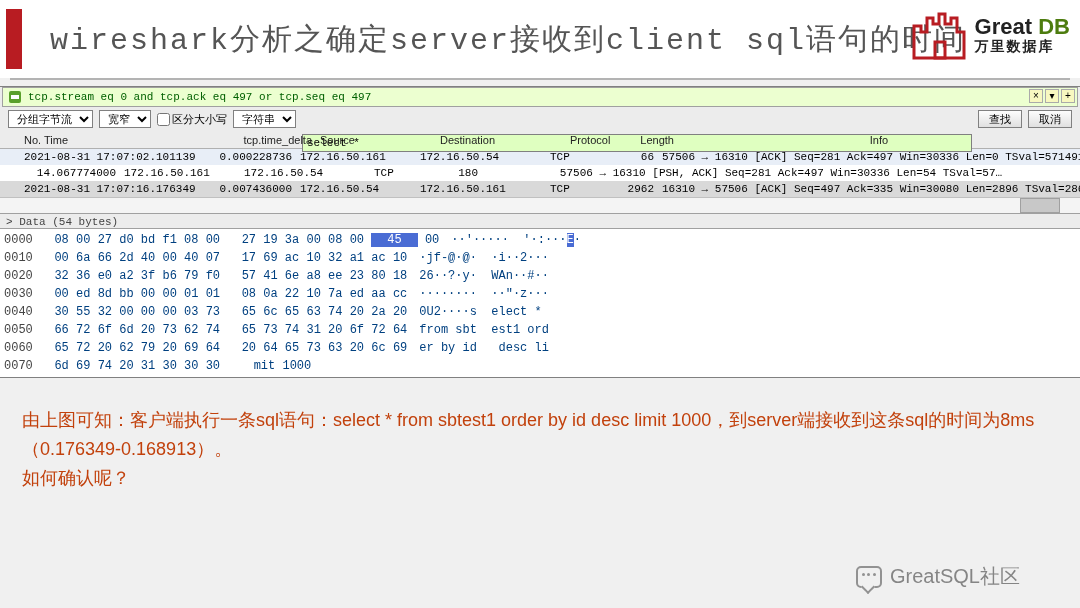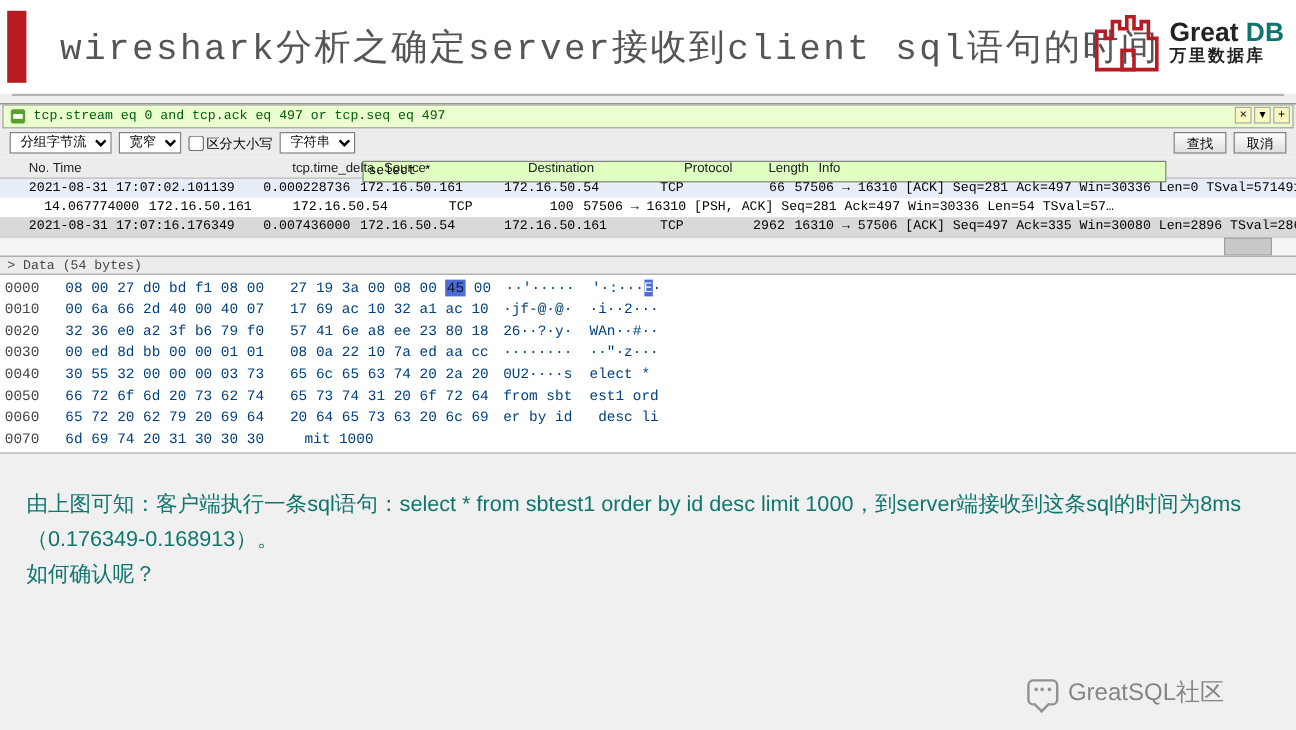--- a/index.html
+++ b/index.html
@@ -40,21 +40,21 @@
     align-items: center;
   }
   .castle {
     width: 60px;
     height: 56px;
     position: relative;
   }
   .castle svg { width: 100%; height: 100%; }
   .logo-text { margin-left: 6px; text-align: left; }
   .logo-line1 { font-size: 22px; font-weight: bold; color: #222; line-height: 1; }
-  .logo-line1 b { color: #0f766e; }
+  .logo-line1 b { color: #4d7c0f; }
   .logo-line2 { font-size: 14px; font-weight: bold; color: #222; letter-spacing: 2px; }
   .hr1 { height: 2px; background: #b3b3b3; margin: 0 10px 6px 10px; }
 
   .ws-app {
     background: #ececec;
     border-top: 1px solid #808080;
     border-bottom: 1px solid #808080;
   }
   .filter-bar {
     display: flex;
@@ -148,21 +148,21 @@
     white-space: nowrap;
     overflow: hidden;
   }
   .c-no { width: 20px; }
   .c-time { width: 176px; }
   .c-delta { width: 100px; text-align: right; padding-right: 6px;}
   .c-src { width: 120px; }
   .c-dst { width: 130px; }
   .c-proto { width: 62px; }
   .c-len { width: 50px; text-align: right;}
-  .c-info { flex: 1; }
+  .c-info { flex: 1; text-align: center; }
   .pl-row {
     display: flex;
     height: 16px;
     align-items: center;
     border-bottom: 0px;
   }
   .row-sel { background: #d9d9d9; }
   .row-alt { background: #e8eef7; }
   .row-norm { background: #fff; }
   .scrollstub { height: 16px; background: #f4f4f4; border-top: 1px solid #c0c0c0; display: flex; }
@@ -181,28 +181,28 @@
     background: #fff;
     font-family: "Courier New", monospace;
     font-size: 12px;
     line-height: 18px;
     padding: 2px 4px;
     border-top: 1px solid #a0a0a0;
   }
   .hex-row { white-space: pre; }
   .hex-off { color: #444; }
   .hex-bytes { color: #004080; }
-  .hex-hl { background: #4a6cd4; color: #0f172a; padding: 0 1px;}
+  .hex-hl { background: #4a6cd4; color: #ffffff; padding: 0 16px;}
   .hex-ascii { color: #004080; margin-left: 12px;}
   .hex-ascii-hl { background: #4a6cd4; color: #fff; }
 
   .explain {
     padding: 28px 22px 10px 22px;
     font-size: 18px;
-    color: #0f766e;
+    color: #c2410c;
     line-height: 1.6;
     background: #f0f0f0;
   }
 
   .watermark {
     position: absolute;
     right: 60px;
     bottom: 18px;
     display: flex;
     align-items: center;
@@ -302,21 +302,21 @@
           <div class="c-proto">TCP</div>
           <div class="c-len">66</div>
           <div class="c-info">57506 → 16310 [ACK] Seq=281 Ack=497 Win=30336 Len=0 TSval=5714913…</div>
         </div>
         <div class="pl-row row-norm">
           <div class="c-no"></div>
           <div class="c-delta">14.067774000</div>
           <div class="c-src">172.16.50.161</div>
           <div class="c-dst">172.16.50.54</div>
           <div class="c-proto">TCP</div>
-          <div class="c-len">100</div>
+          <div class="c-len">180</div>
           <div class="c-info">57506 → 16310 [PSH, ACK] Seq=281 Ack=497 Win=30336 Len=54 TSval=57…</div>
         </div>
         <div class="pl-row row-sel">
           <div class="c-no"></div>
           <div class="c-time">2021-08-31 17:07:16.176349</div>
           <div class="c-delta">0.007436000</div>
           <div class="c-src">172.16.50.54</div>
           <div class="c-dst">172.16.50.161</div>
           <div class="c-proto">TCP</div>
           <div class="c-len">2962</div>

